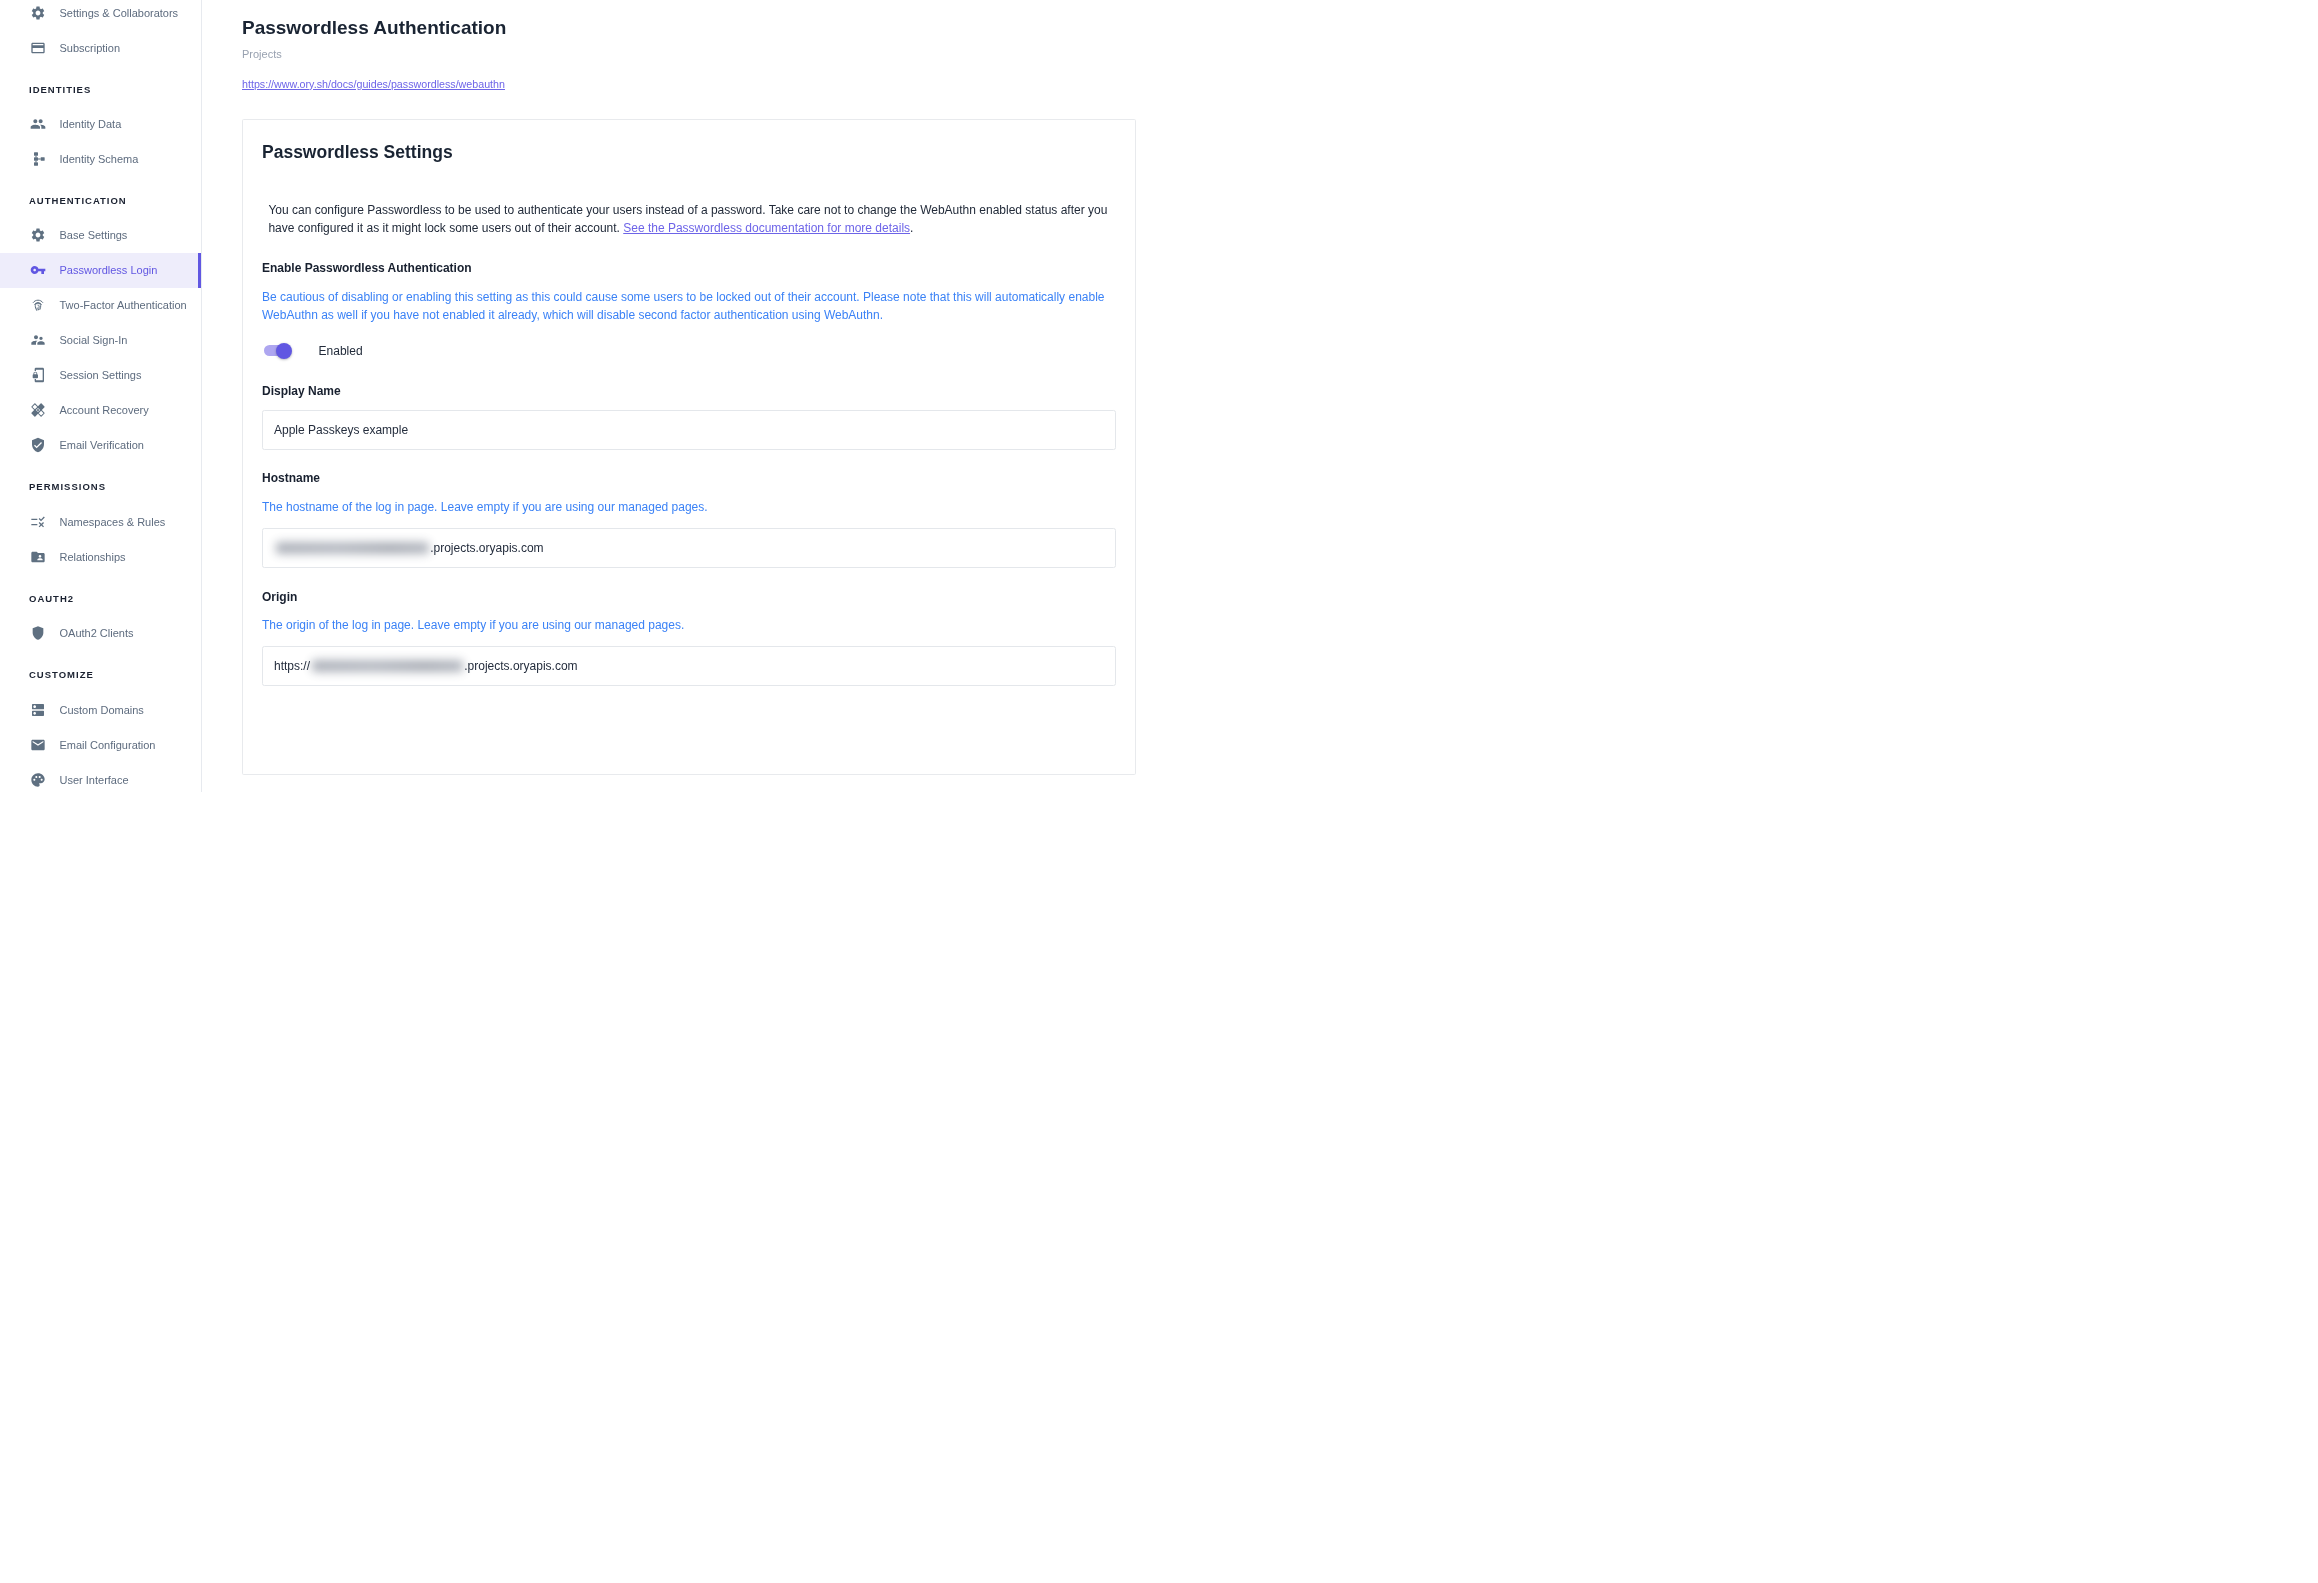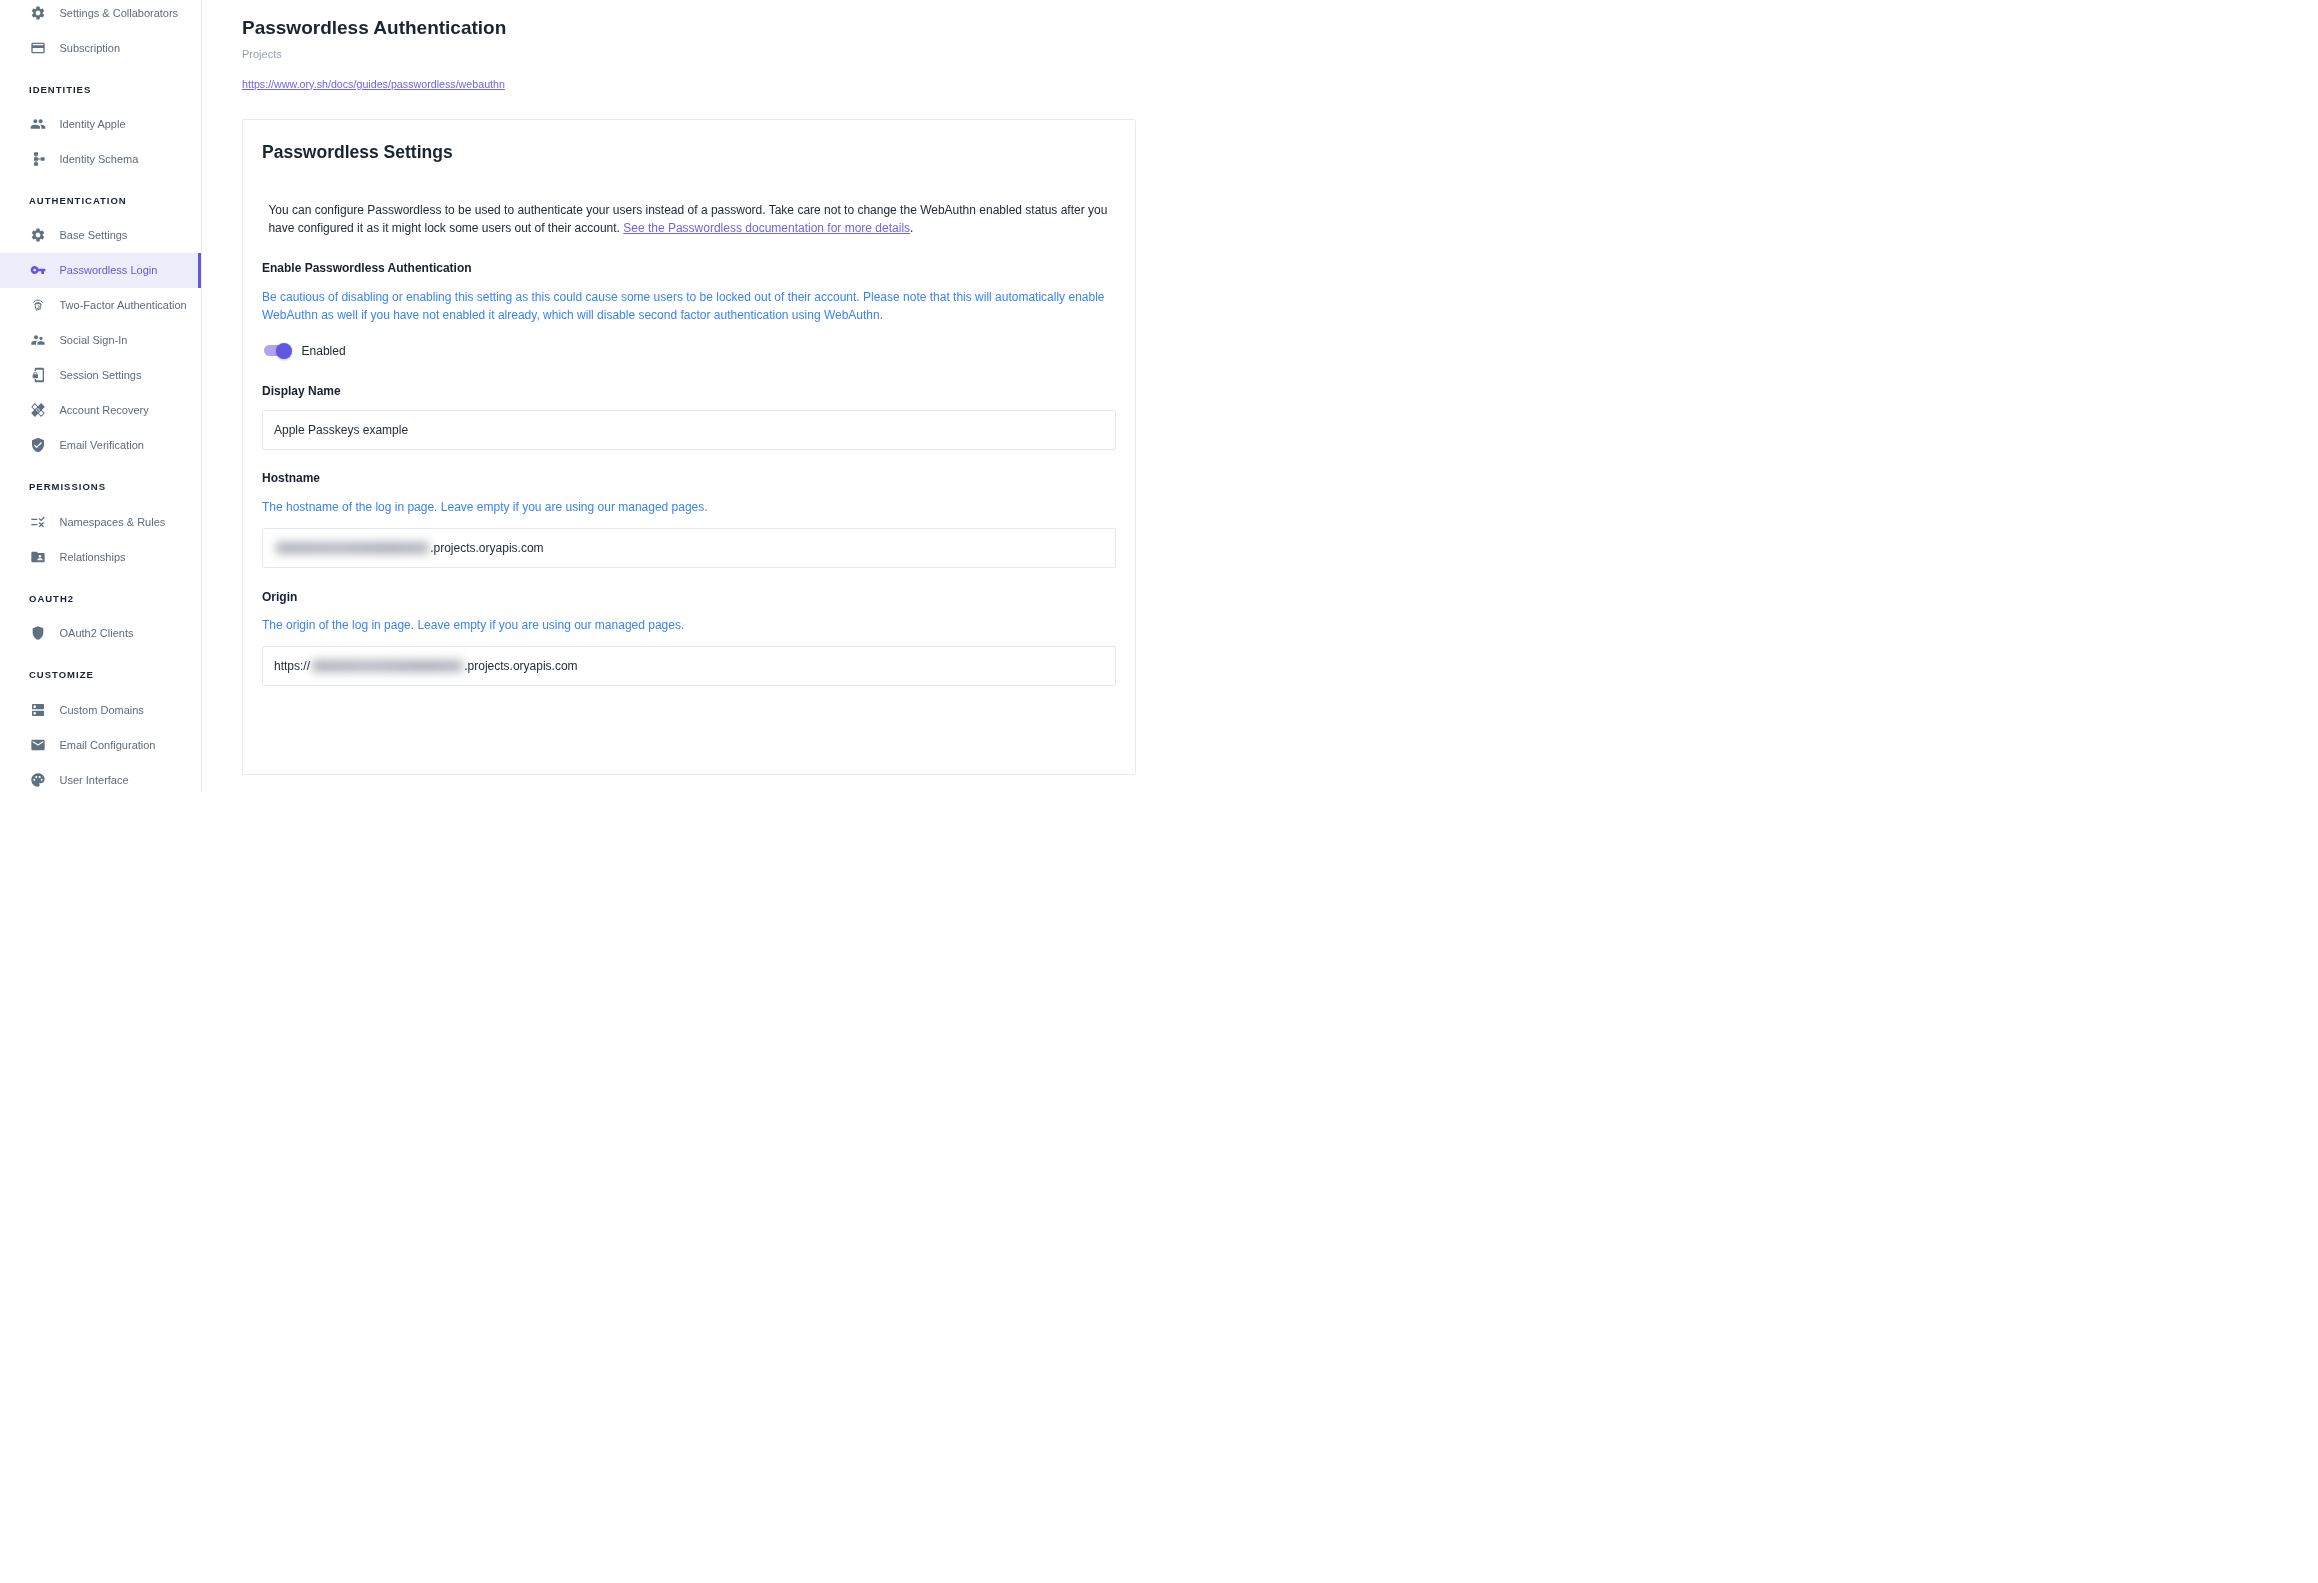--- a/index.html
+++ b/index.html
@@ -50,21 +50,21 @@
     border:0.8px solid #e8eaed; border-radius:1.6px; background:#fff;
     padding:22px 19px 19px 19px;
   }
   .card-title { font-size:17.5px; font-weight:bold; color:#1a2433; margin:0 0 38px 0; }
   .intro { margin:0 0 24px 6.4px; font-size:12px; line-height:18px; color:#222b3a; max-width:844px; }
   .inline-link { color:var(--link); text-decoration:underline; cursor:pointer; }
 
   .field-label { font-size:12px; font-weight:bold; color:#18202f; margin:14.3px 0 0 0; }
   .field-desc { font-size:12px; line-height:18px; color:#3b82f6; margin:12.7px 0 0 0; max-width:851px; }
 
-  .toggle-row { display:flex; align-items:center; gap:11px; margin:19px 0 25.4px 1.6px; height:16px; }
+  .toggle-row { display:flex; align-items:center; gap:28px; margin:19px 0 25.4px 1.6px; height:16px; }
   .switch { position:relative; width:27px; height:16px; cursor:pointer; flex:0 0 27px; }
   .switch .track { position:absolute; left:0; right:0; top:2.4px; height:11px; border-radius:5.6px; background:#c9ccd4; }
   .switch .thumb {
     position:absolute; top:0; left:0; width:16px; height:16px; border-radius:50%;
     background:#fff; box-shadow:0 0.8px 2.4px rgba(20,25,40,.35);
   }
   .switch.on .track { background:var(--track); }
   .switch.on .thumb { left:12.7px; background:var(--accent); }
   .toggle-label { font-size:12px; color:#222b3a; }
 
@@ -112,21 +112,21 @@
         </span>
         <span class="nav-label">Subscription</span>
       </div>
       <div class="nav-header">IDENTITIES</div>
       <div class="nav-item">
         <span class="nav-icon">
           <svg viewBox="0 0 24 24" width="16" height="16" fill="currentColor">
             <path d="M16 11c1.66 0 2.99-1.34 2.99-3S17.66 5 16 5c-1.66 0-3 1.34-3 3s1.34 3 3 3zm-8 0c1.66 0 2.99-1.34 2.99-3S9.66 5 8 5C6.34 5 5 6.34 5 8s1.34 3 3 3zm0 2c-2.33 0-7 1.17-7 3.5V19h14v-2.5c0-2.33-4.67-3.5-7-3.5zm8 0c-.29 0-.62.02-.97.05 1.16.84 1.97 1.97 1.97 3.45V19h6v-2.5c0-2.33-4.67-3.5-7-3.5z"></path>
           </svg>
         </span>
-        <span class="nav-label">Identity Apple</span>
+        <span class="nav-label">Identity Data</span>
       </div>
       <div class="nav-item">
         <span class="nav-icon">
           <svg viewBox="0 0 24 24" width="16" height="16" fill="currentColor">
             <rect x="6" y="2" width="6" height="5" rx=".5"></rect>
             <rect x="6" y="9.5" width="6" height="5" rx=".5"></rect>
             <rect x="6" y="17" width="6" height="5" rx=".5"></rect>
             <rect x="16" y="9.5" width="6" height="5" rx=".5"></rect>
             <rect x="8.2" y="7" width="1.6" height="2.5"></rect>
             <rect x="8.2" y="14.5" width="1.6" height="2.5"></rect>

